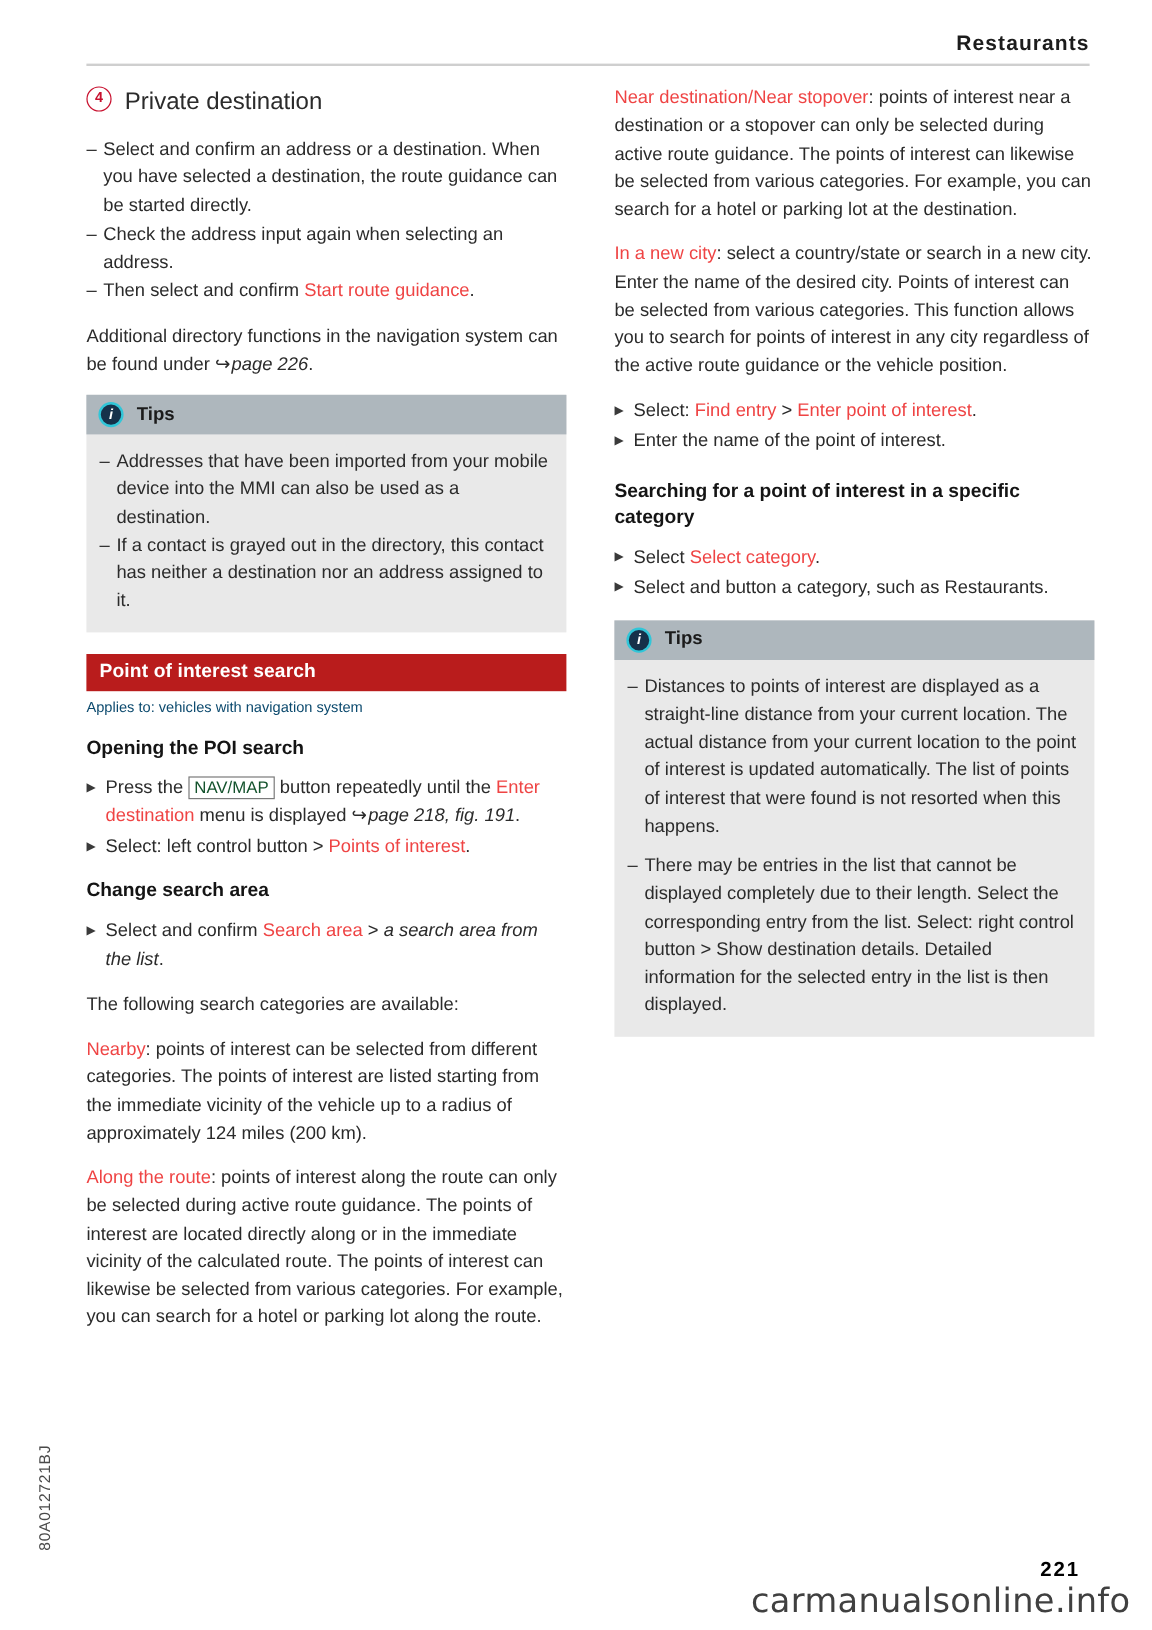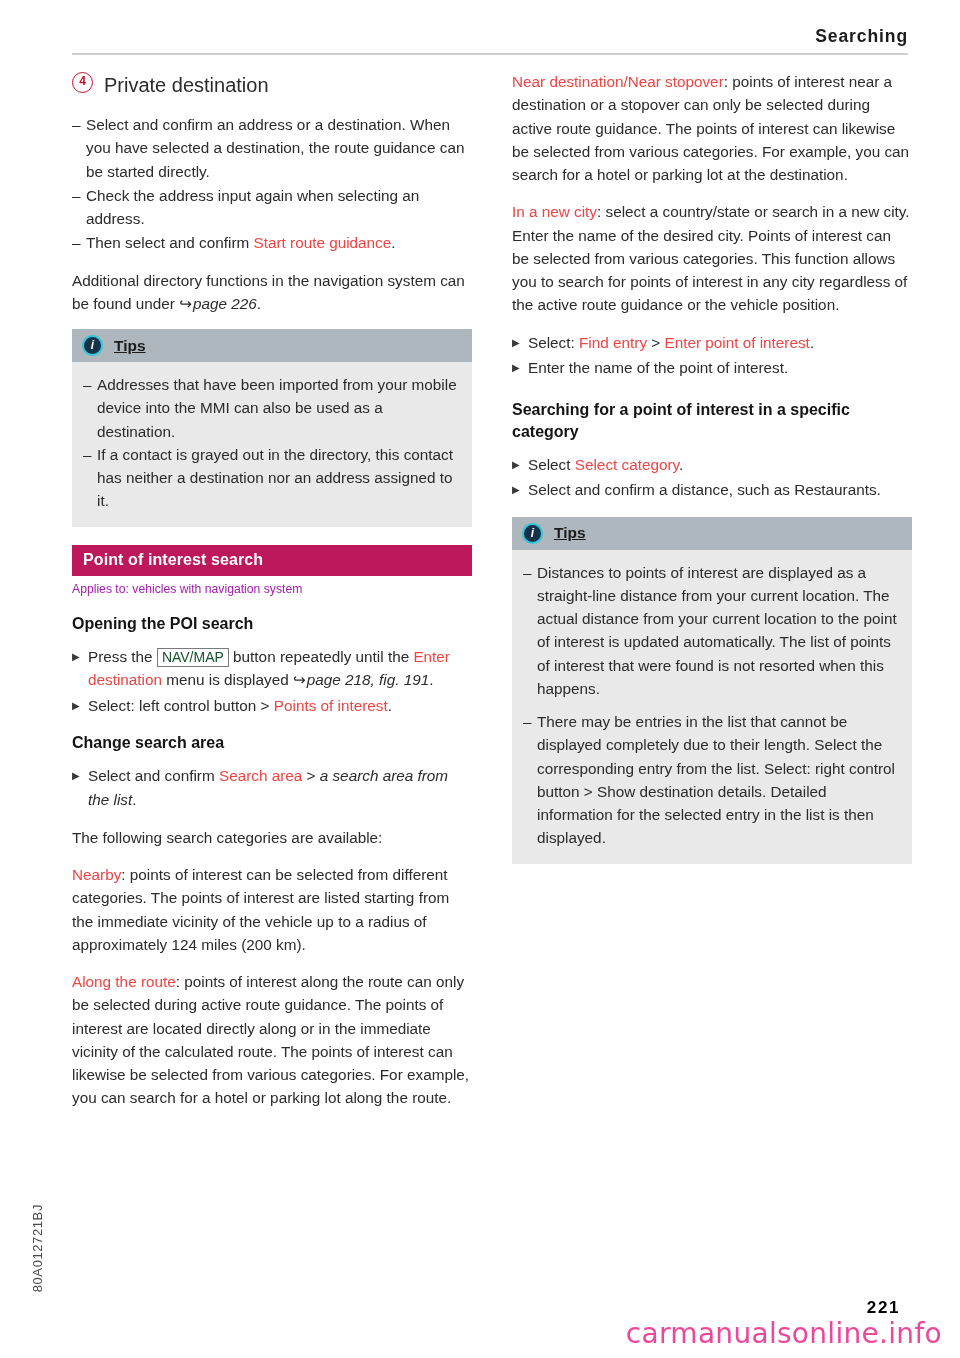--- a/index.html
+++ b/index.html
@@ -116,31 +116,31 @@
     line-height: 23px;
   }
   .arrow-body { flex: 1 1 auto; }
 
   
   .xref { font-style: italic; white-space: nowrap; }
   .xref-arrow { font-style: normal; padding-right: 1px; }
 
   
   .sec-bar {
-    background: #be185d;
+    background: #b91c1c;
     color: #ffffff;
     font-size: 16px;
     font-weight: bold;
     padding: 6px 11px 7px 11px;
     margin: 6px 0 0 0;
     letter-spacing: 0.1px;
   }
   .applies-to {
     font-size: 12.2px;
-    color: #a21caf;
+    color: #0c4a6e;
     margin: 6px 0 17px 0;
   }
 
   
   h3.sub {
     font-size: 16px;
     font-weight: bold;
     color: #141414;
     margin: 0 0 11px 0;
     line-height: 1.35;
@@ -170,21 +170,20 @@
     font-size: 12px;
     font-weight: bold;
     font-style: italic;
     line-height: 16px;
     text-align: center;
   }
   .tips-title {
     font-size: 15.5px;
     font-weight: bold;
     color: #1b1b1b;
-    text-decoration: underline;
   }
   .tips-body {
     padding: 11px 13px 14px 11px;
   }
   .tips-body .dash-item { margin-bottom: 0; }
   .tips-body .dash-list { margin-bottom: 10px; }
   .tips-body .dash-list:last-child { margin-bottom: 0; }
 
   
   .keycap {
@@ -216,32 +215,32 @@
     font-size: 17px;
     font-weight: bold;
     letter-spacing: 1.6px;
     color: #000000;
   }
   .watermark {
     position: absolute;
     right: 18px;
     bottom: 8px;
     font-size: 28px;
-    color: #ec4899;
+    color: #404040;
     letter-spacing: 0.3px;
     font-family: "DejaVu Sans", sans-serif;
   }
 </style>
 </head>
 <body>
 
 <div class="page">
 
   <div class="header">
-    <div class="header-title">Searching</div>
+    <div class="header-title">Restaurants</div>
     <div class="header-rule"></div>
   </div>
 
   <div class="col col-left">
 
     <div class="legend-item">
       <div class="legend-num">4</div>
       <div class="legend-text">Private destination</div>
     </div>
 
@@ -334,21 +333,21 @@
 
     <h3 class="sub spaced">Searching for a point of interest in a specific category</h3>
 
     <div class="arrow-list">
       <div class="arrow-item">
         <span class="arrow-mark">▶</span>
         <span class="arrow-body"><span>Select </span><b>Select category</b><span>.</span></span>
       </div>
       <div class="arrow-item">
         <span class="arrow-mark">▶</span>
-        <span class="arrow-body">Select and confirm a distance, such as Restaurants.</span>
+        <span class="arrow-body">Select and button a category, such as Restaurants.</span>
       </div>
     </div>
 
     <div class="tips">
       <div class="tips-header">
         <div class="info-icon">i</div>
         <div class="tips-title">Tips</div>
       </div>
       <div class="tips-body">
         <div class="dash-list">

